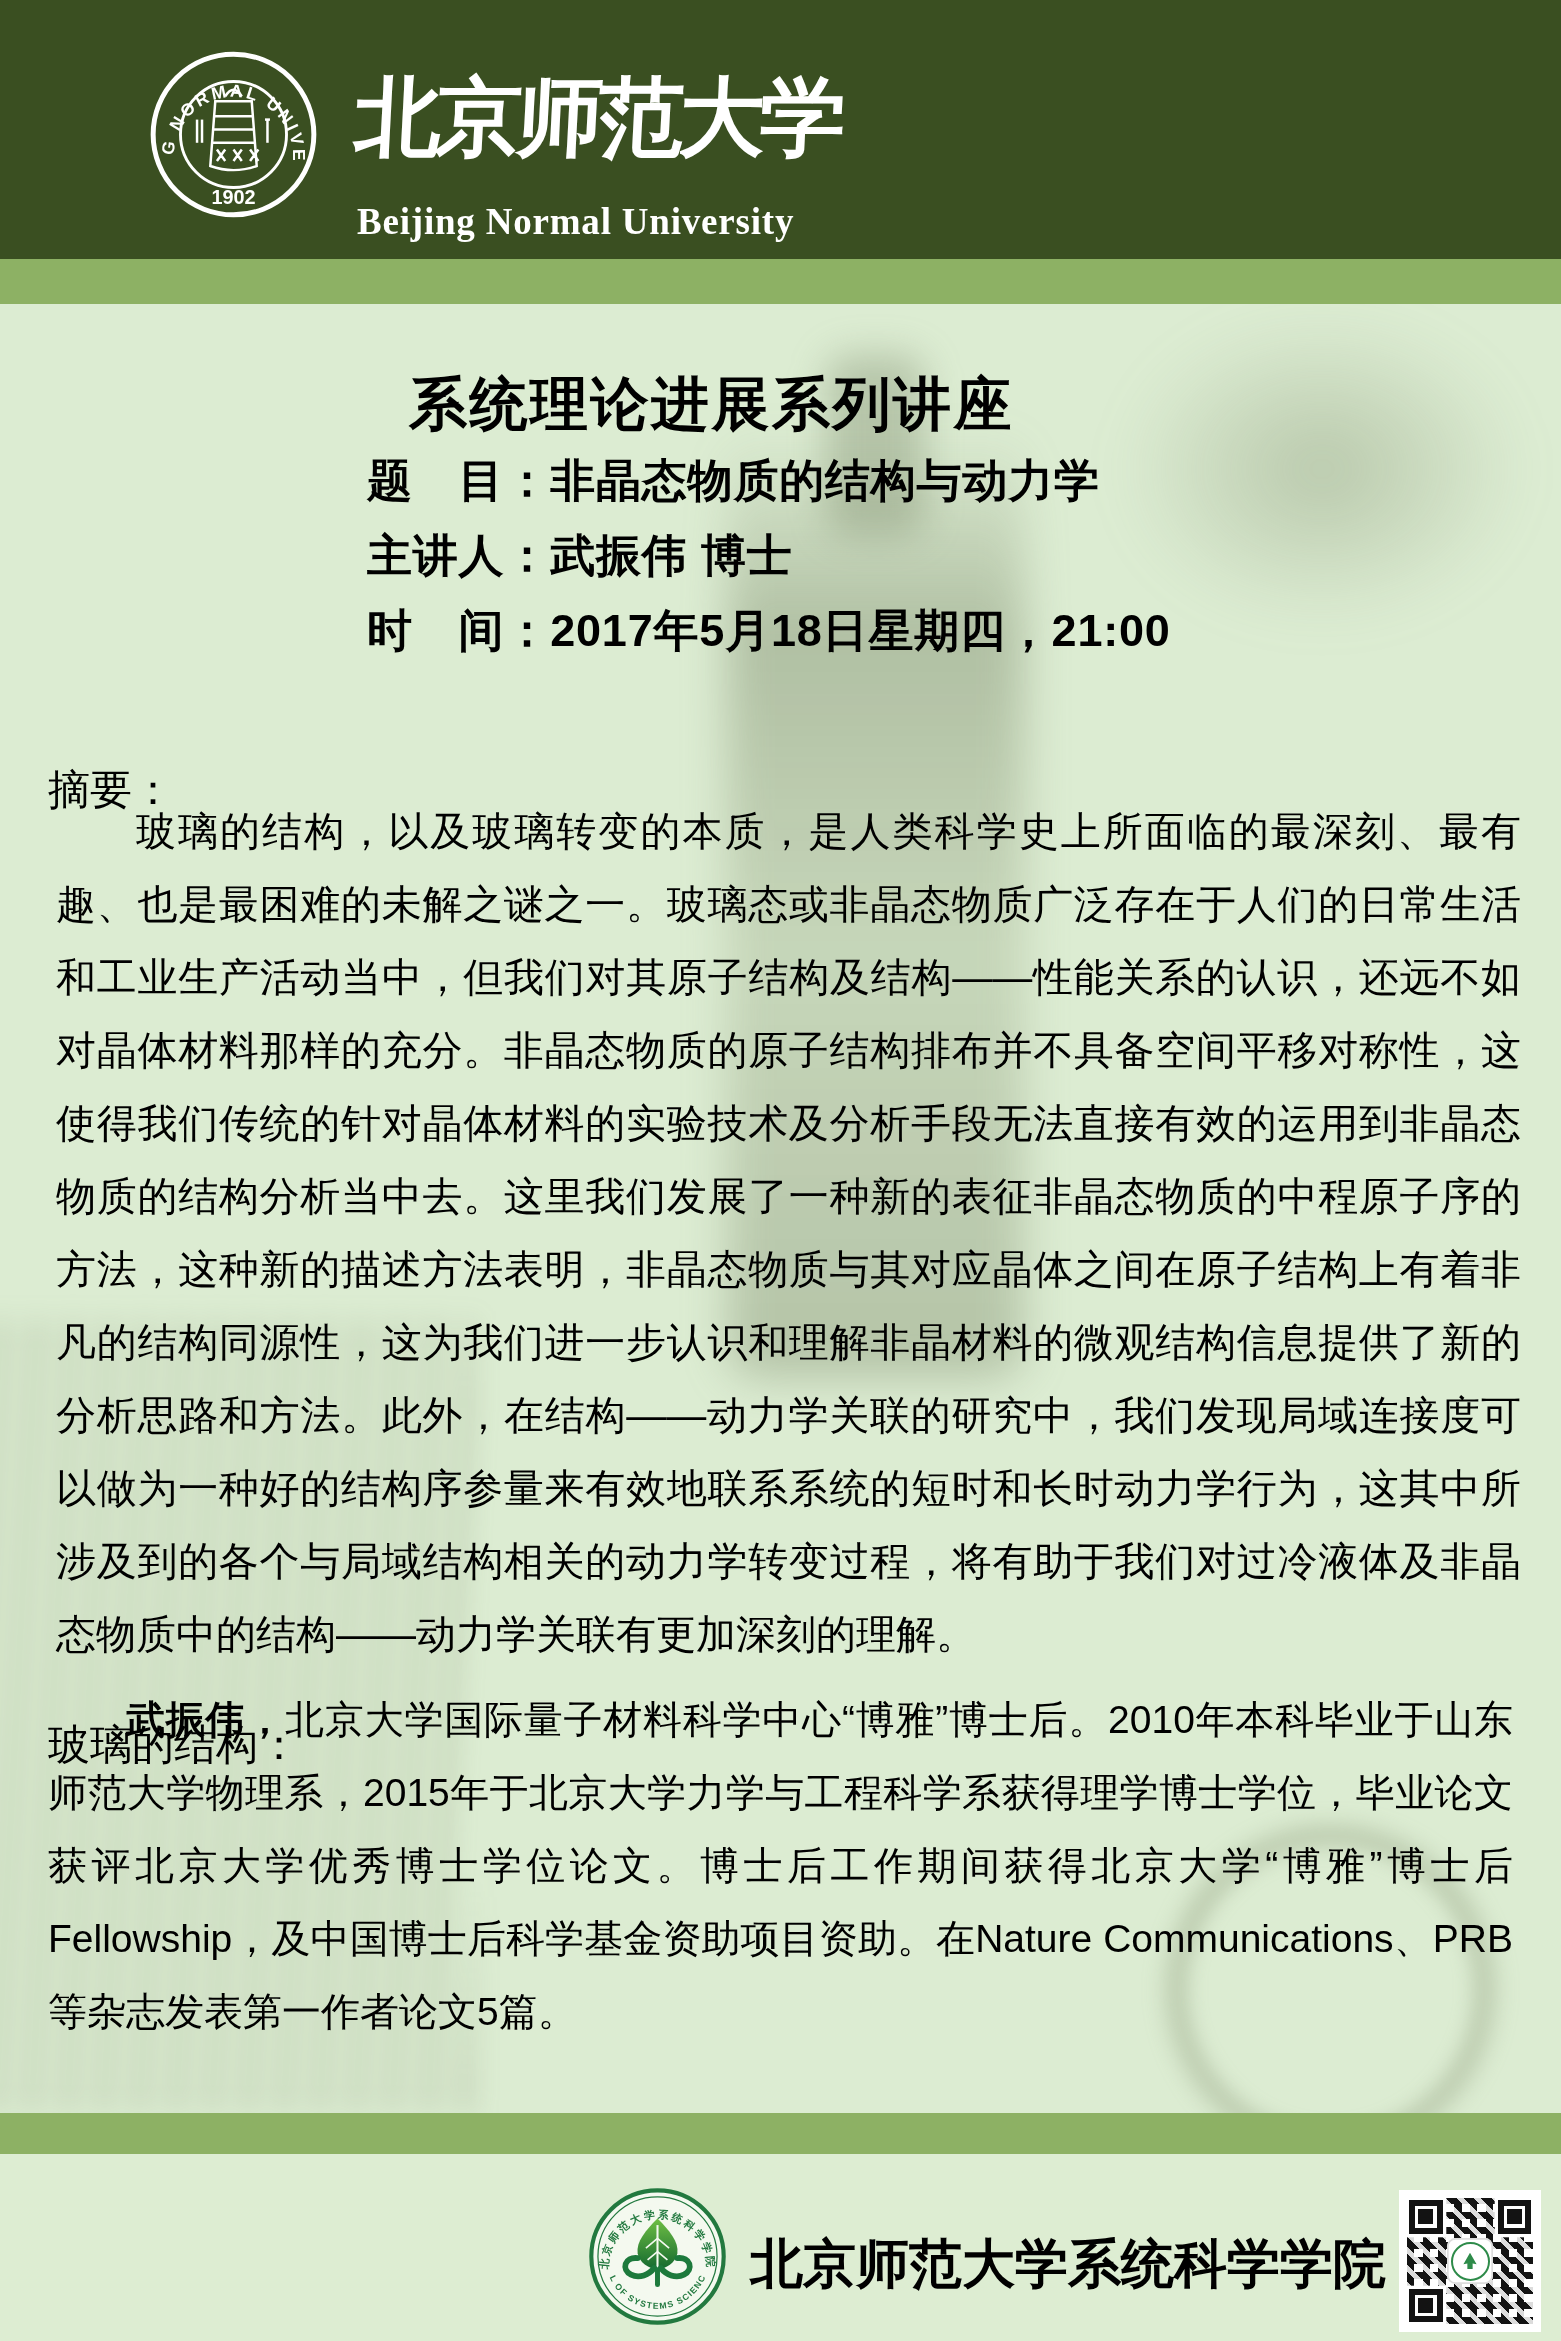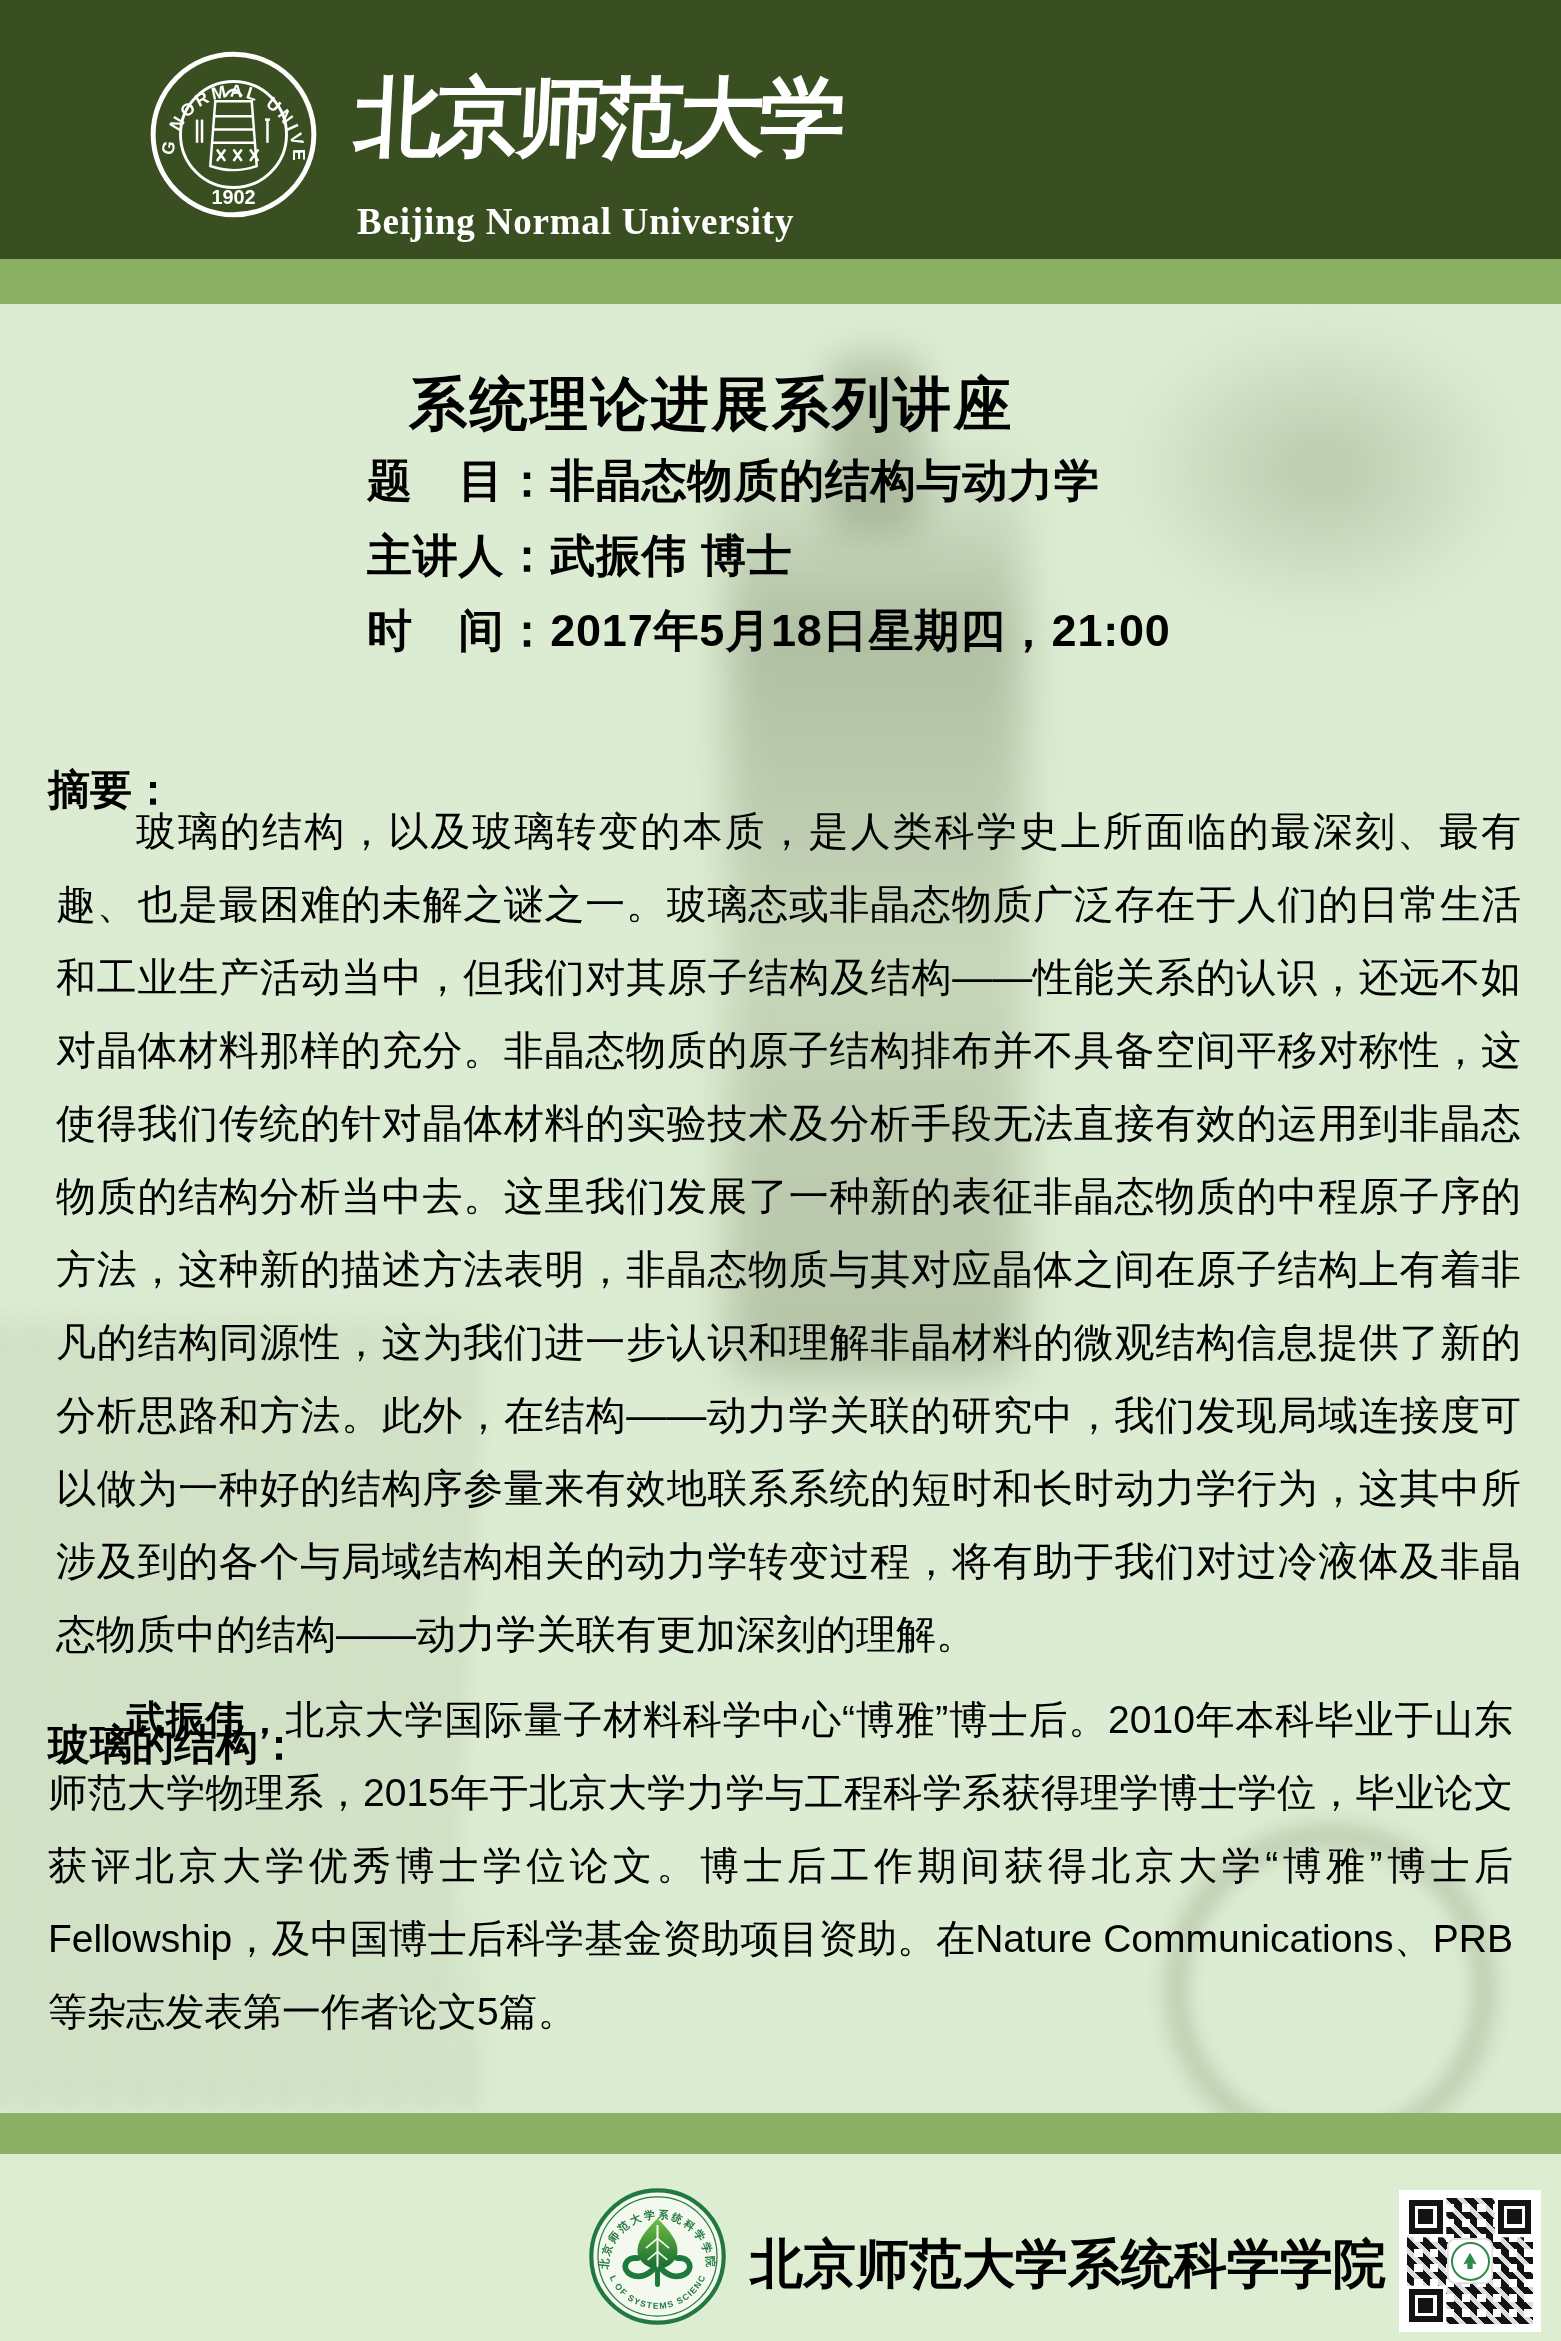--- a/index.html
+++ b/index.html
@@ -43,21 +43,21 @@
              filter:blur(8.3px);}
 
   .series-title{position:absolute;left:0;top:23px;width:1423px;text-align:center;
                 font-size:58px;font-weight:800;letter-spacing:2.5px;z-index:2;}
 
   .details{position:absolute;left:367px;top:139px;z-index:2;}
   .detail-row{height:75px;line-height:75px;font-size:45px;font-weight:600;letter-spacing:0.8px;}
   .detail-label{display:inline-block;}
   .detail-value{display:inline-block;}
 
-  .sec-heading{position:absolute;left:48px;font-size:42px;font-weight:700;z-index:2;}
+  .sec-heading{position:absolute;left:48px;font-size:42px;font-weight:400;z-index:2;}
   .abstract-heading{top:423px;}
   .bio-heading{top:1378px;}
 
   .para{position:absolute;left:48px;width:1465px;margin:0;font-size:40px;line-height:73px;
         text-align:justify;text-justify:inter-ideograph;text-indent:2em;z-index:2;}
   .abstract-para{top:491px;margin-left:8px;}
   .bio-para{top:1379px;font-size:39px;}
   .bold-name{font-weight:800;}
 
   

